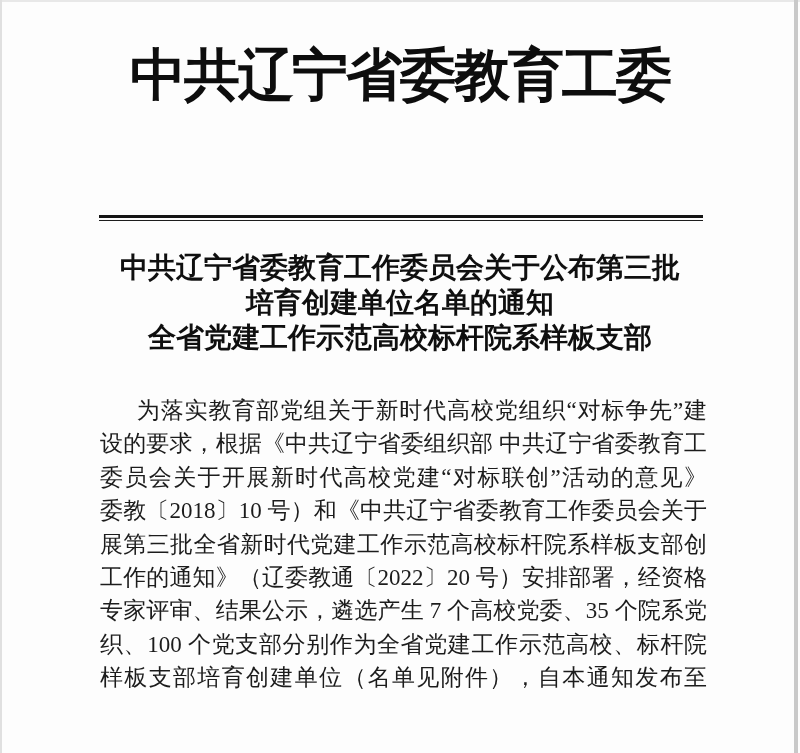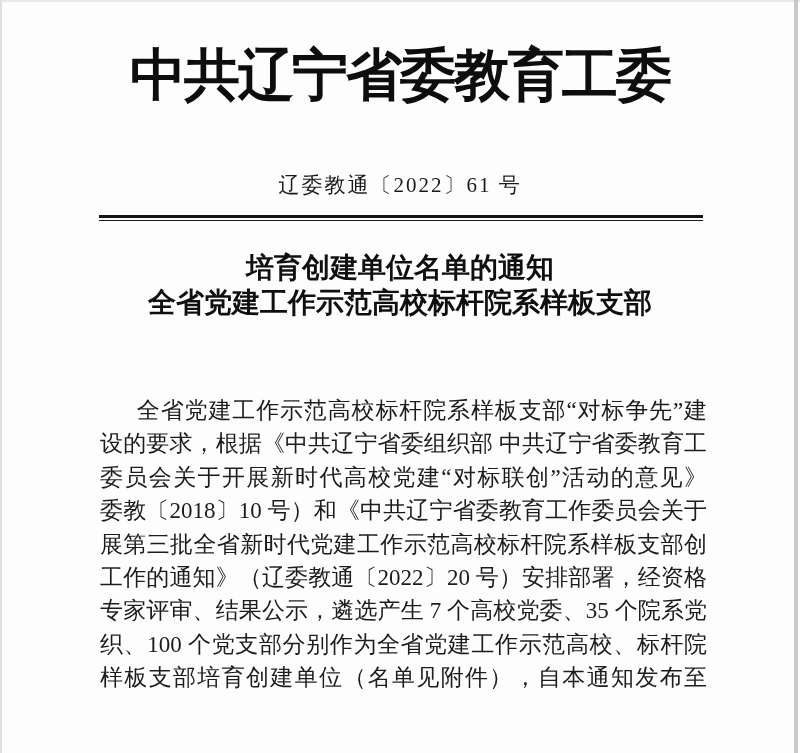--- a/index.html
+++ b/index.html
@@ -94,31 +94,31 @@
 <body>
 
 <div class="page">
 
   <div class="edge-top"></div>
   <div class="edge-left"></div>
   <div class="edge-right"></div>
 
   <div class="letterhead">中共辽宁省委教育工委</div>
 
-  <div class="docnum">辽委教通〔2022〕61 号</div>
 
   <div class="rule"></div>
 
   <div class="title">
+    <div>中共辽宁省委教育工作委员会关于公布第三批</div>
     <div>培育创建单位名单的通知</div>
     <div>全省党建工作示范高校标杆院系样板支部</div>
   </div>
 
   <div class="bodyblock">
-    <div class="bline indent">全省党建工作示范高校标杆院系样板支部“对标争先”建</div>
+    <div class="bline indent">为落实教育部党组关于新时代高校党组织“对标争先”建</div>
     <div class="bline">设的要求，根据《中共辽宁省委组织部 中共辽宁省委教育工作</div>
     <div class="bline">委员会关于开展新时代高校党建“对标联创”活动的意见》（辽</div>
     <div class="bline">委教〔2018〕10 号）和《中共辽宁省委教育工作委员会关于开</div>
     <div class="bline">展第三批全省新时代党建工作示范高校标杆院系样板支部创建</div>
     <div class="bline">工作的通知》（辽委教通〔2022〕20 号）安排部署，经资格审查、</div>
     <div class="bline">专家评审、结果公示，遴选产生 7 个高校党委、35 个院系党组</div>
     <div class="bline">织、100 个党支部分别作为全省党建工作示范高校、标杆院系、</div>
     <div class="bline">样板支部培育创建单位（名单见附件），自本通知发布至 2024</div>
   </div>
 

